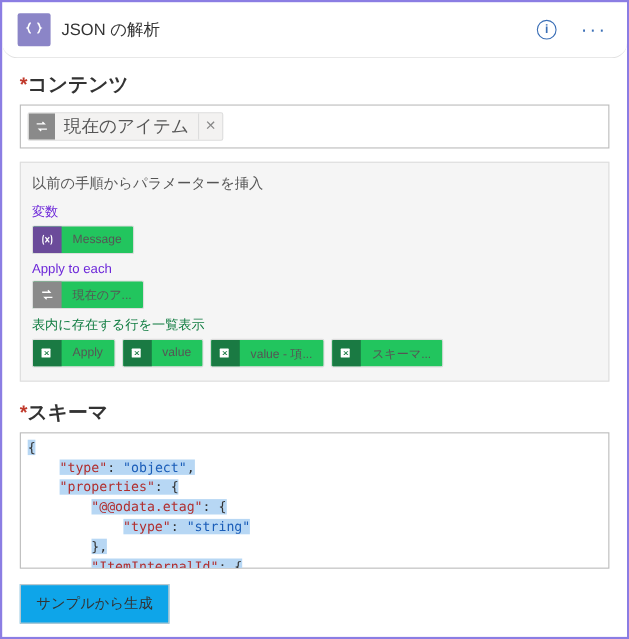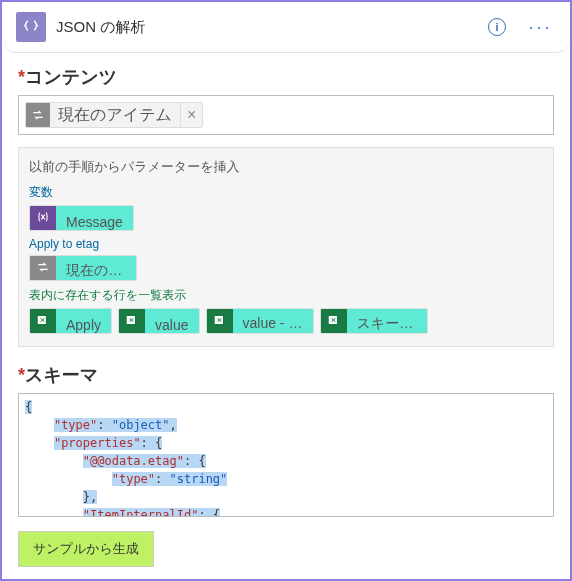--- a/index.html
+++ b/index.html
@@ -89,27 +89,27 @@
       border-left: 1px solid #ddd; line-height: 24px;
     }
     .dyn-panel {
       background: #f5f5f5;
       border: 1px solid #ddd;
       padding: 10px 10px 12px;
       margin-top: 6px;
     }
     .dyn-title { font-size: 13px; color: #555; margin-bottom: 8px; }
     .dyn-section { margin-top: 6px; }
-    .dyn-section-label { font-size: 12px; color: #0369a1; margin-bottom: 4px; }
+    .dyn-section-label { font-size: 12px; color: #6d28d9; margin-bottom: 4px; }
     .dyn-section-label.green { color: #107c41; }
     .dyn-row { display:flex; flex-wrap:wrap; gap:6px; }
     .chip {
-      display: inline-flex; align-items: flex-end;
-      background: #5eead4; border: 1px solid #ddd;
-      border-radius: 2px; font-size: 14px; overflow:hidden;
+      display: inline-flex; align-items: center;
+      background: #22c55e; border: 1px solid #ddd;
+      border-radius: 2px; font-size: 11px; overflow:hidden;
       cursor: pointer; height: 26px;
     }
     .chip .token-icon { width:26px; height:26px; }
     .chip .token-text { padding: 0 10px; color:#555; max-width:80px; white-space:nowrap; overflow:hidden; text-overflow:ellipsis;}
     .schema-box {
       border: 1px solid #bbb;
       height: 180px;
       overflow: auto;
       font-family: Consolas, monospace;
       font-size: 12px;
@@ -120,21 +120,21 @@
     }
     .schema-box .hl { background: #b7d7f4; }
     .k  { color: #b12f2f; }  
     .s  { color: #1a5db8; }  
     .p  { color: #333; }     
     .footer-btn {
       margin-top: 8px;
       display: inline-block;
       padding: 8px 14px;
       border: 1px solid #ccc;
-      background: #bef264;
+      background: #0ea5e9;
       font-size: 13px;
       color: #333;
       cursor: pointer;
       align-self: flex-start;
     }
     .excel-svg { width:14px; height:14px; }
   </style>
 </head>
 <body>
 
@@ -176,21 +176,21 @@
             <svg width="14" height="14" viewBox="0 0 24 24" fill="none" stroke="#fff" stroke-width="2">
                 <path d="M7 5c-2 0-2 3-2 7s0 7 2 7M17 5c2 0 2 3 2 7s0 7-2 7M9 8l6 8M15 8l-6 8"></path>
               </svg>
           </div>
           <span class="token-text">Message</span>
         </div>
       </div>
     </div>
 
     <div class="dyn-section">
-      <div class="dyn-section-label">Apply to etag</div>
+      <div class="dyn-section-label">Apply to each</div>
       <div class="dyn-row">
         <div class="chip">
           <div class="token-icon ic-loop">
             <svg width="14" height="14" viewBox="0 0 24 24" fill="none" stroke="#fff" stroke-width="2">
                 <path d="M4 8h12l-3-3M20 16H8l3 3"></path>
               </svg>
           </div>
           <span class="token-text">現在のア...</span>
         </div>
       </div>

